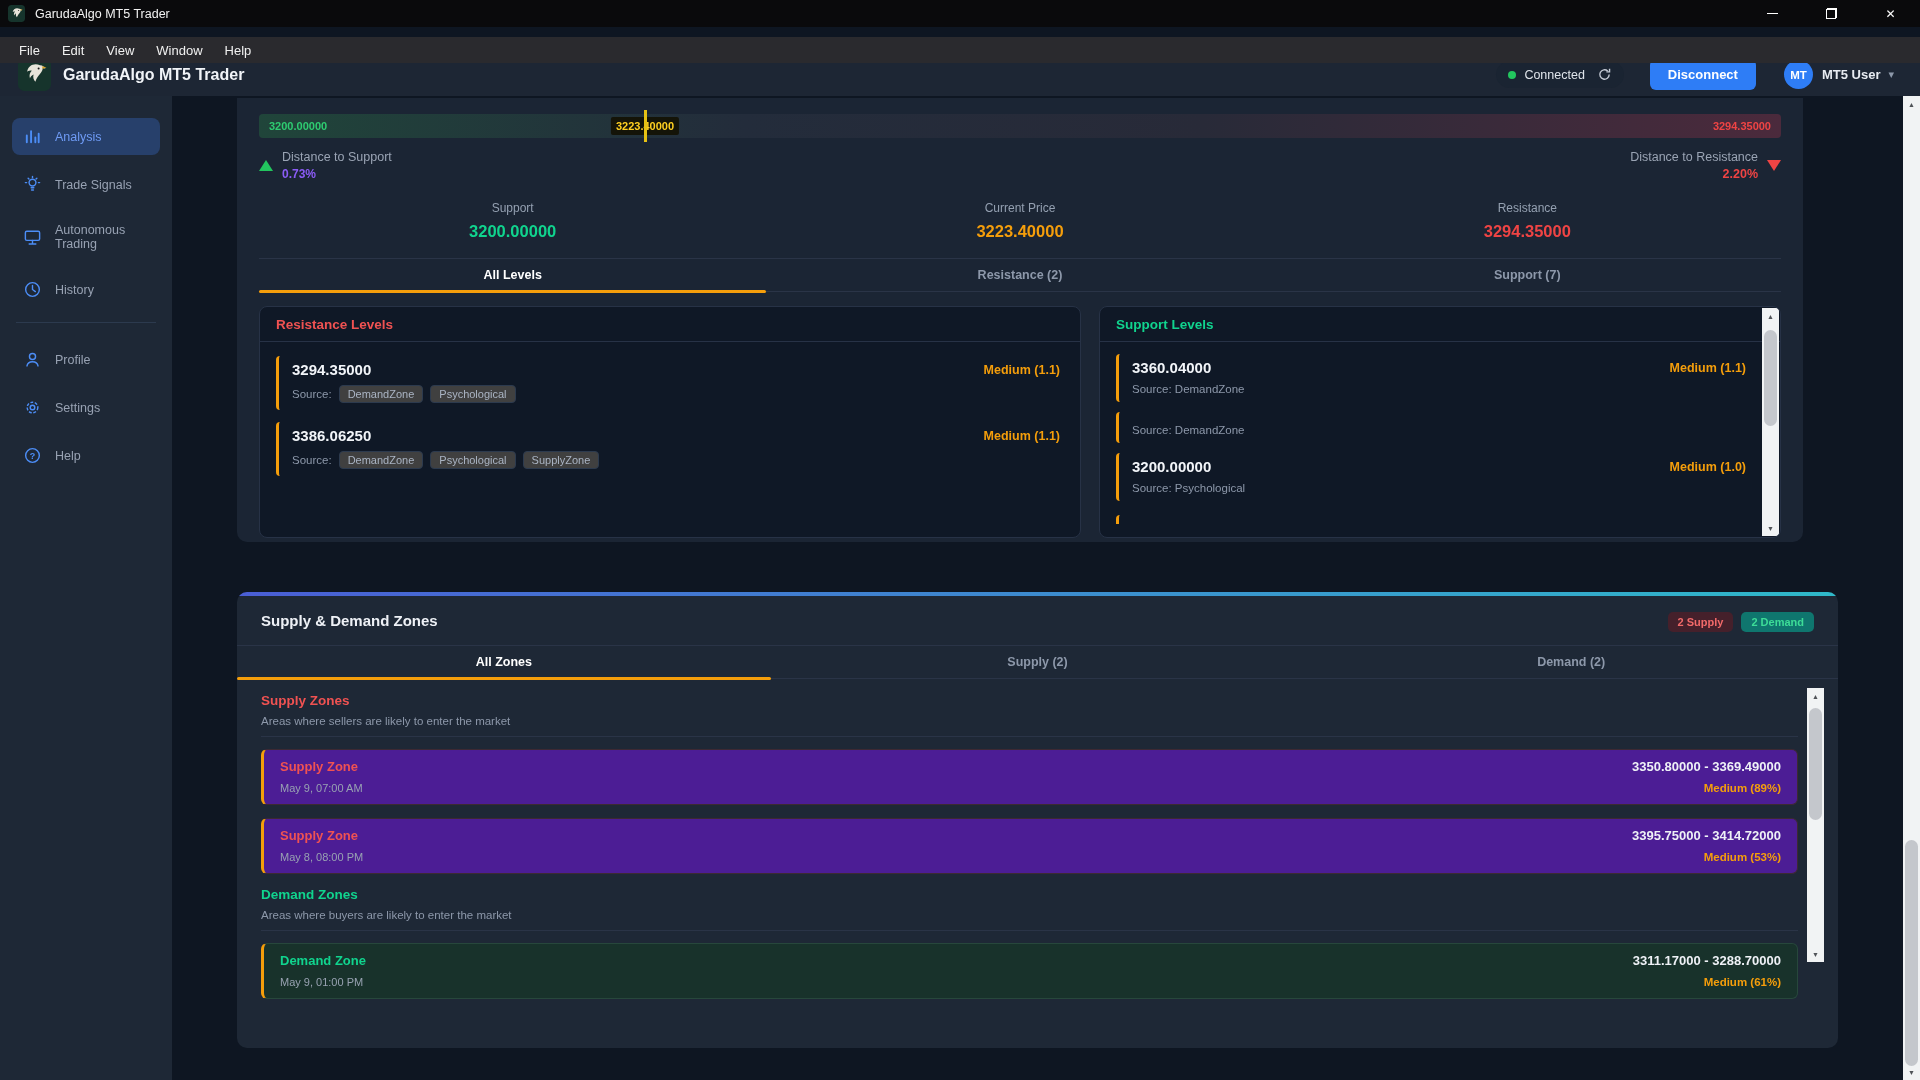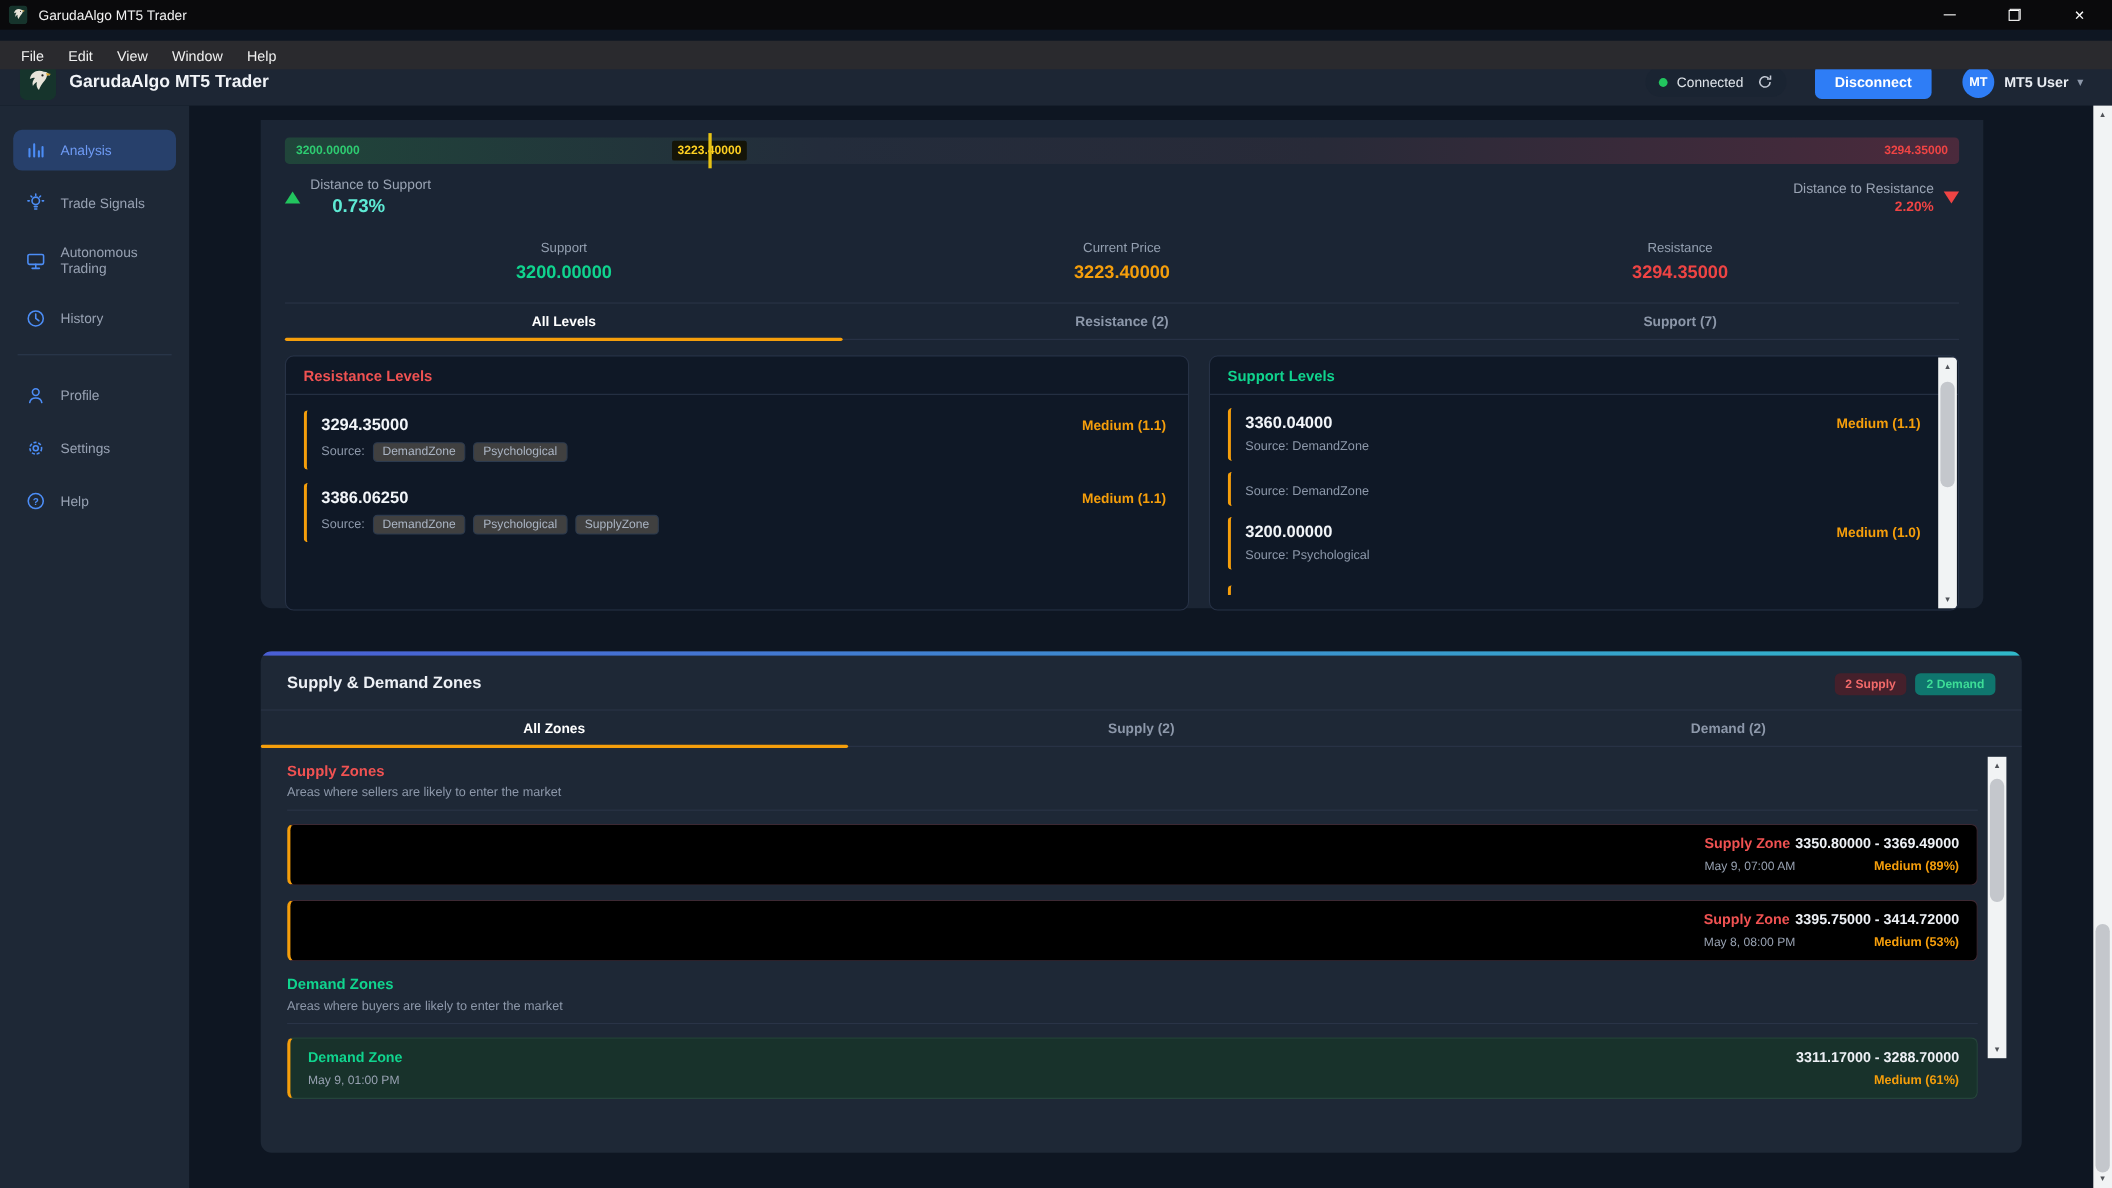--- a/index.html
+++ b/index.html
@@ -39,38 +39,38 @@
   .sidebar { position:absolute; top:96px; left:0; width:172px; height:984px; background:#1e2836; padding:22px 12px; z-index:30; }
   .side-item { display:flex; align-items:center; gap:13px; padding:9px 11px; border-radius:8px; margin-bottom:11px; color:#98a2b3; font-size:12.5px; }
   .side-item svg { flex:0 0 auto; }
   .side-item.active { background:#27406b; color:#6f9bf5; }
   .side-divider { border-top:1px solid #2c3a4e; margin:14px 4px 18px; }
 
   
   .main { position:absolute; top:96px; left:172px; width:1748px; height:984px; background:#0e1622; }
 
   .card { position:absolute; background:#1b2534; }
-  .card1 { left:65px; top:13px; width:1566px; height:444px; border-radius:0 0 10px 10px; padding:0 22px; }
+  .card1 { left:65px; top:2px; width:1566px; height:444px; border-radius:0 0 10px 10px; padding:0 22px; }
   .card2 { left:65px; top:496px; width:1601px; height:456px; border-radius:10px; background:#1e2836; overflow:hidden; }
 
   
   .price-bar { position:relative; margin-top:16px; height:24px; border-radius:4px;
     background:linear-gradient(90deg,#20453a 0%,#232c3b 32%,#282a38 62%,#4b2a3c 100%); }
   .pb-low { position:absolute; left:10px; top:50%; transform:translateY(-50%); color:#2ecc71; font-size:11px; font-weight:bold; }
   .pb-high { position:absolute; right:10px; top:50%; transform:translateY(-50%); color:#ef4444; font-size:11px; font-weight:bold; }
   .pb-badge { position:absolute; left:386px; top:50%; transform:translate(-50%,-50%); background:#141408; color:#ffd021; font-size:11px; font-weight:bold; padding:3px 5px; border-radius:2px; z-index:1; }
   .pb-line { position:absolute; left:385px; top:-4px; bottom:-4px; width:3px; background:#e7c214; z-index:2; }
 
   
   .distance-row { margin-top:12px; display:flex; justify-content:space-between; }
   .dist { display:flex; align-items:center; gap:9px; }
   .tri-up { width:0; height:0; border-left:7px solid transparent; border-right:7px solid transparent; border-bottom:11px solid #22c55e; }
   .tri-down { width:0; height:0; border-left:7px solid transparent; border-right:7px solid transparent; border-top:11px solid #ef4444; }
   .dist-label { font-size:12.5px; color:#9aa4b4; margin-bottom:3px; }
-  .dist-val-g { font-size:17px; font-weight:bold; color:#5eead4;margin-left:20px; }
+  .dist-val-g { font-size:12px; font-weight:bold; color:#8b5cf6; }
   .dist-val-r { font-size:12.5px; font-weight:bold; color:#ef4444; text-align:right; }
   .dist.right .dist-label { text-align:right; }
 
   
   .summary-row { margin-top:20px; display:flex; }
   .sum-col { flex:1; text-align:center; }
   .sum-label { font-size:12px; color:#94a0b1; margin-bottom:7px; }
   .sum-val { font-size:16.5px; font-weight:bold; }
   .v-green { color:#10d48e; } .v-orange { color:#f59e0b; } .v-red { color:#ef4444; }
 
@@ -115,21 +115,21 @@
   .zbadge { font-size:11px; font-weight:600; padding:4px 10px; border-radius:5px; }
   .zbadge.supply { background:#45202b; color:#f26a6a; }
   .zbadge.demand { background:#0f766e; color:#3ddc97; }
   .card2 .tabs { margin-top:0; border-top:1px solid #2a3447; }
   .zones-content { padding:12px 40px 0 24px; position:relative; }
   .zgroup-title { font-size:13.5px; font-weight:bold; margin:2px 0 7px; }
   .zgroup-title.red { color:#f05252; } .zgroup-title.green { color:#10d48e; }
   .zgroup-sub { font-size:11.5px; color:#8d98aa; margin-bottom:9px; }
   .zdivider { border-top:1px solid #2a3447; margin:0 0 12px; }
   .zone-card { border:1px solid; border-left:3px solid #f59e0b; border-radius:6px; padding:9px 16px 10px; display:flex; justify-content:space-between; margin-bottom:13px; }
-  .zone-card.supply { background:#000000; border-color:#3d2933; border-left-color:#f59e0b;justify-content:flex-end; }
+  .zone-card.supply { background:#4c1d95; border-color:#3d2933; border-left-color:#f59e0b; }
   .zone-card.demand { background:#18322b; border-color:#27473c; border-left-color:#f59e0b; }
   .zc-name { font-size:13px; font-weight:bold; }
   .zc-name.red { color:#f05252; } .zc-name.green { color:#10d48e; }
   .zc-time { font-size:11px; color:#98a2b2; margin-top:8px; }
   .zc-right { text-align:right; }
   .zc-range { font-size:13px; font-weight:bold; color:#eef1f6; }
   .zc-strength { font-size:11.5px; font-weight:bold; color:#f59e0b; margin-top:8px; }
   .zones-scroll { top:96px; right:14px; height:274px; }
   .zones-scroll .thumb { top:20px; height:112px; }
 

